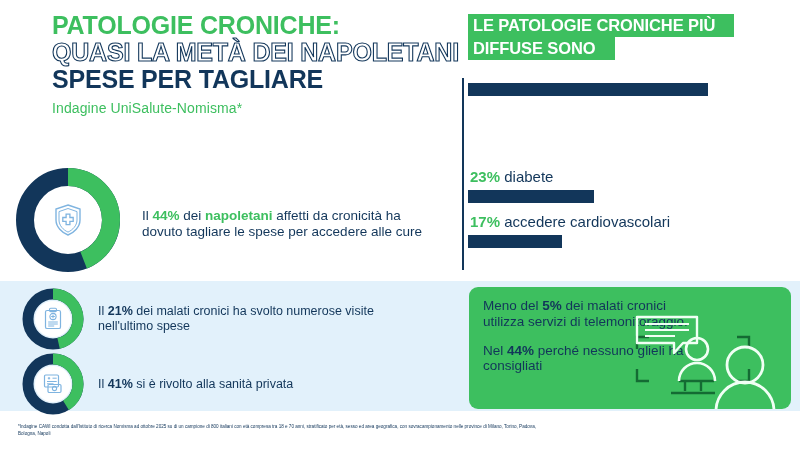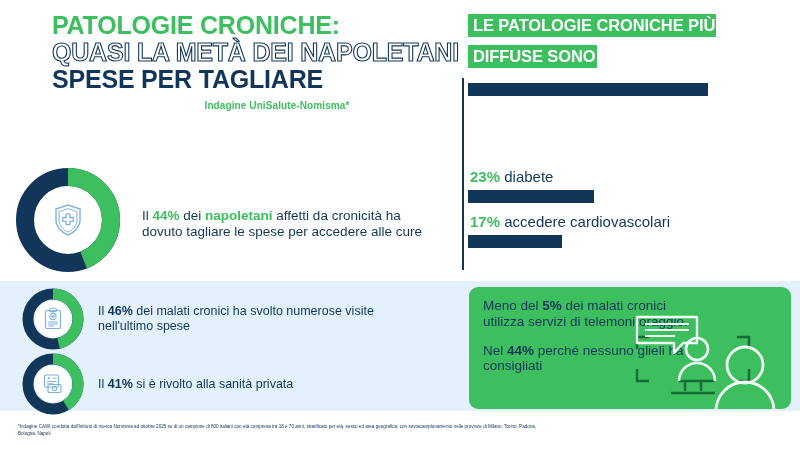--- a/index.html
+++ b/index.html
@@ -42,25 +42,24 @@
   }
   .hl-green { color: #3dbf5f; }
   .hl-outline {
     color: transparent;
     -webkit-text-stroke: 1.1px #12365a;
     paint-order: stroke fill;
   }
   .hl-navy { color: #12365a; }
   .hl-sub {
     margin-top: 7px;
-    font-size: 10px;
-    font-weight: 700;
+    font-size: 14px;
+    font-weight: 400;
     color: #3dbf5f;
     letter-spacing: 0.1px;
-    text-align: center;
   }
 
   
   .donut-row { position: absolute; display: flex; align-items: center; }
   .donut {
     position: relative; border-radius: 50%; flex: none;
   }
   .donut .hole {
     position: absolute; border-radius: 50%; background: #ffffff;
     left: 50%; top: 50%; transform: translate(-50%, -50%);
@@ -88,22 +87,22 @@
   
   .right-title { position: absolute; left: 468px; top: 14px; width: 330px; }
   .right-title span {
     display: inline-block;
     background: #3dbf5f;
     color: #ffffff;
     font-weight: 800;
     font-size: 16.5px;
     line-height: 20px;
     letter-spacing: -0.1px;
-    padding: 1px 1px 2px 5px;
-    margin-bottom: 8px;
+    padding: 1px 19px 2px 5px;
+    margin-bottom: 0;
   }
 
   
   .chart { position: absolute; left: 462px; top: 78px; width: 334px; height: 192px; }
   .axis {
     position: absolute; left: 0; top: 0; width: 2px; height: 192px;
     background: #12365a;
   }
   .bar-group { position: absolute; left: 6px; }
   .bar-label {
@@ -177,21 +176,21 @@
       <div class="hole">
         <svg width="26" height="26" viewBox="0 0 26 26">
           <rect x="5.5" y="4.5" width="15" height="18" rx="1.6" fill="none" stroke="#7fb4e0" stroke-width="1.2"></rect>
           <rect x="9.5" y="2.2" width="7" height="3.4" rx="1.2" fill="none" stroke="#7fb4e0" stroke-width="1.1"></rect>
           <circle cx="13" cy="10.5" r="3.1" fill="none" stroke="#7fb4e0" stroke-width="1.1"></circle>
           <path d="M13 8.6 v3.8 M11.1 10.5 h3.8" stroke="#7fb4e0" stroke-width="1"></path>
           <path d="M8.2 16 h9.6 M8.2 18 h9.6 M8.2 20 h6" stroke="#7fb4e0" stroke-width="1"></path>
         </svg>
       </div>
     </div>
-    <div class="row-text"><span>Il </span><b>46%</b><span> dei malati cronici ha svolto numerose visite nell'ultimo spese</span></div>
+    <div class="row-text"><span>Il </span><b>21%</b><span> dei malati cronici ha svolto numerose visite nell'ultimo spese</span></div>
   </div>
 
   <div class="donut-row sm-row row-41">
     <div class="donut">
       <svg width="62" height="62" viewBox="0 0 62 62">
         <circle cx="31" cy="31" r="25" fill="none" stroke="#12365a" stroke-width="11"></circle>
         <circle cx="31" cy="31" r="25" fill="none" stroke="#3dbf5f" stroke-width="11" stroke-dasharray="64.4 92.7" transform="rotate(-90 31 31)"></circle>
       </svg>
       <div class="hole">
         <svg width="26" height="26" viewBox="0 0 26 26">

